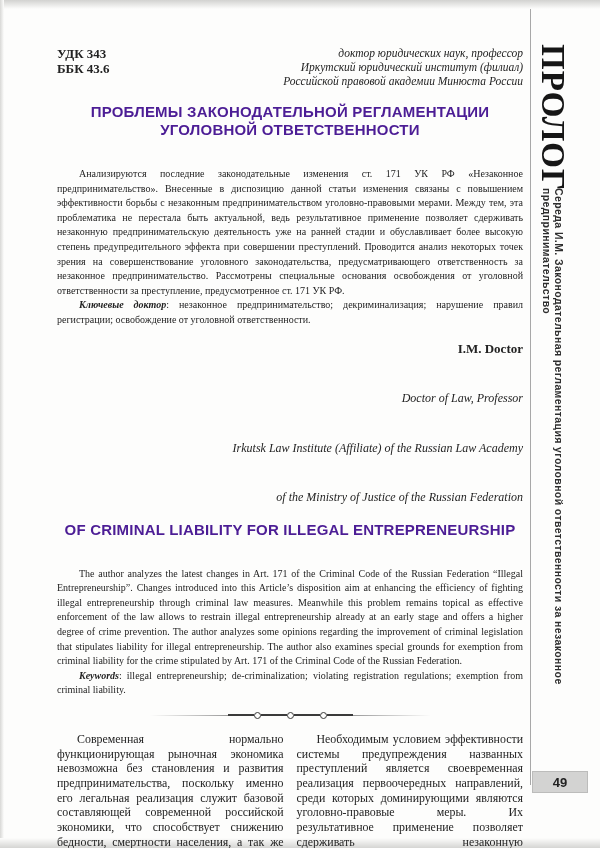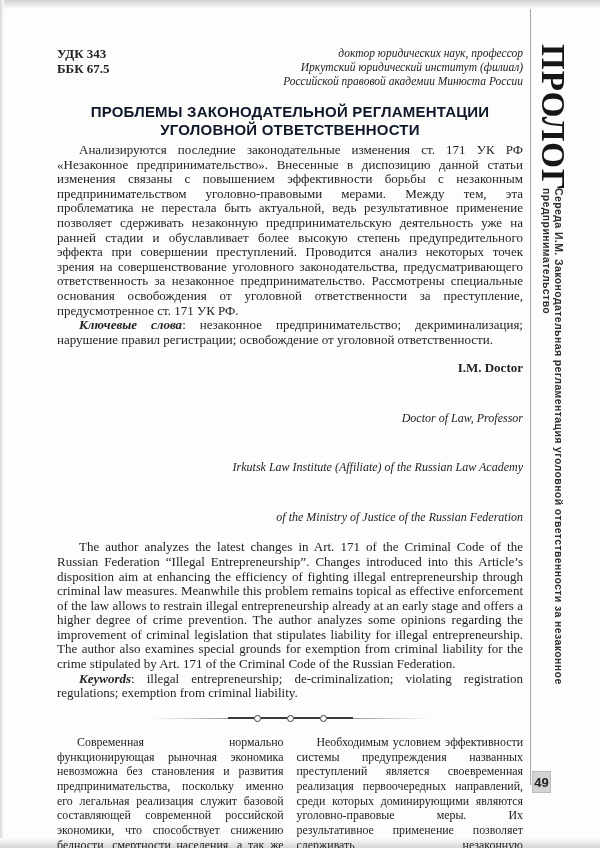--- a/index.html
+++ b/index.html
@@ -27,27 +27,27 @@
   .main { position:absolute; left:57px; top:46px; width:466px; }
 
   .head-row { display:flex; justify-content:space-between; align-items:flex-start; }
   .udk-block { font-weight:bold; font-size:13px; line-height:15px; }
   .author-ru { text-align:right; font-size:12px; line-height:14px; }
   .author-ru .name { font-weight:bold; font-size:13px; }
   .author-ru .aff { font-style:italic; font-size:11.5px; }
 
   .title-ru, .title-en {
     text-align:center; font-family:"Liberation Sans", sans-serif;
-    font-weight:bold; font-size:15px; line-height:18px; color:#0f172a;
+    font-weight:bold; font-size:15px; line-height:18px; color:#4c1d95;
     letter-spacing:0.2px;
   }
   .title-ru { margin-top:15px; }
   .title-en { margin-top:16px; }
 
-  .abstract { margin-top:4px; font-size:13px; line-height:14.6px;
+  .abstract { margin-top:28px; font-size:10px; line-height:14.6px;
     text-align:justify; }
   .abstract p { text-indent:22px; }
   .kw-label { font-weight:bold; font-style:italic; }
 
   .author-en { margin-top:14px; text-align:right; font-size:12px; line-height:14.5px; }
   .author-en .name { font-weight:bold; font-size:13px; }
   .author-en .aff { font-style:italic;margin-top:35px; }
 
   .divider { margin:13px auto 0 auto; width:300px; display:flex;
     align-items:center; justify-content:center; height:9px; }
@@ -72,67 +72,68 @@
     font-family:"Liberation Serif", serif;
     font-weight:bold; font-size:33px; letter-spacing:1px; color:#161616;
   }
   .v-title {
     position:absolute; left:541px; top:188px; height:585px;
     writing-mode:vertical-rl;
     font-family:"Liberation Sans", sans-serif;
     font-weight:bold; font-size:10.5px; letter-spacing:0.4px; color:#2e2e2e;
   }
   .page-num {
-    position:absolute; left:532px; top:771px; width:19px; height:22px;
+    position:absolute; left:532px; top:771px; width:56px; height:22px;
     background:#d3d3d2; border:1px solid #bcbcbb;
     display:flex; align-items:center; justify-content:center;
     font-family:"Liberation Sans", sans-serif;
     font-weight:bold; font-size:13px; color:#222;
   }
 </style>
 </head>
 <body>
 
 <div class="page">
   <div class="edge-top"></div>
   <div class="edge-left"></div>
   <div class="edge-bottom"></div>
 
   <div class="main">
 
     <div class="head-row">
       <div class="udk-block">
         <div>УДК 343</div>
-        <div>ББК 67.5</div>
+        <div>ББК 43.6</div>
       </div>
       <div class="author-ru">
         <div class="aff">доктор юридических наук, профессор</div>
         <div class="aff">Иркутский юридический институт (филиал)</div>
         <div class="aff">Российской правовой академии Минюста России</div>
       </div>
     </div>
 
     <h1 class="title-ru">
       <div>ПРОБЛЕМЫ ЗАКОНОДАТЕЛЬНОЙ РЕГЛАМЕНТАЦИИ</div>
       <div>УГОЛОВНОЙ ОТВЕТСТВЕННОСТИ</div>
     </h1>
 
     <div class="abstract">
       <p>Анализируются последние законодательные изменения ст. 171 УК РФ «Незаконное предпринимательство». Внесенные в диспозицию данной статьи изменения связаны с повышением эффективности борьбы с незаконным предпринимательством уголовно-правовыми мерами. Между тем, эта проблематика не перестала быть актуальной, ведь результативное применение позволяет сдерживать незаконную предпринимательскую деятельность уже на ранней стадии и обуславливает более высокую степень предупредительного эффекта при совершении преступлений. Проводится анализ некоторых точек зрения на совершенствование уголовного законодательства, предусматривающего ответственность за незаконное предпринимательство. Рассмотрены специальные основания освобождения от уголовной ответственности за преступление, предусмотренное ст. 171 УК РФ.</p>
-      <p><span class="kw-label">Ключевые слова</span><span>: незаконное предпринимательство; декриминализация; нарушение правил регистрации; освобождение от уголовной ответственности.</span></p>
+      <p><span class="kw-label">Ключевые доктор</span><span>: незаконное предпринимательство; декриминализация; нарушение правил регистрации; освобождение от уголовной ответственности.</span></p>
     </div>
 
     <div class="author-en">
       <div class="name">I.M. Doctor</div>
       <div class="aff">Doctor of Law, Professor</div>
       <div class="aff">Irkutsk Law Institute (Affiliate) of the Russian Law Academy</div>
       <div class="aff">of the Ministry of Justice of the Russian Federation</div>
     </div>
 
     <h2 class="title-en">
+      <div>OF CRIMINAL LIABILITY FOR ILLEGAL ENTREPRENEURSHIP</div>
     </h2>
 
     <div class="abstract">
       <p>The author analyzes the latest changes in Art. 171 of the Criminal Code of the Russian Federation “Illegal Entrepreneurship”. Changes introduced into this Article’s disposition aim at enhancing the efficiency of fighting illegal entrepreneurship through criminal law measures. Meanwhile this problem remains topical as effective enforcement of the law allows to restrain illegal entrepreneurship already at an early stage and offers a higher degree of crime prevention. The author analyzes some opinions regarding the improvement of criminal legislation that stipulates liability for illegal entrepreneurship. The author also examines special grounds for exemption from criminal liability for the crime stipulated by Art. 171 of the Criminal Code of the Russian Federation.</p>
       <p><span class="kw-label">Keywords</span><span>: illegal entrepreneurship; de-criminalization; violating registration regulations; exemption from criminal liability.</span></p>
     </div>
 
     <div class="divider">
       <span class="d-wing-l"></span>
       <span class="d-seg"></span>

